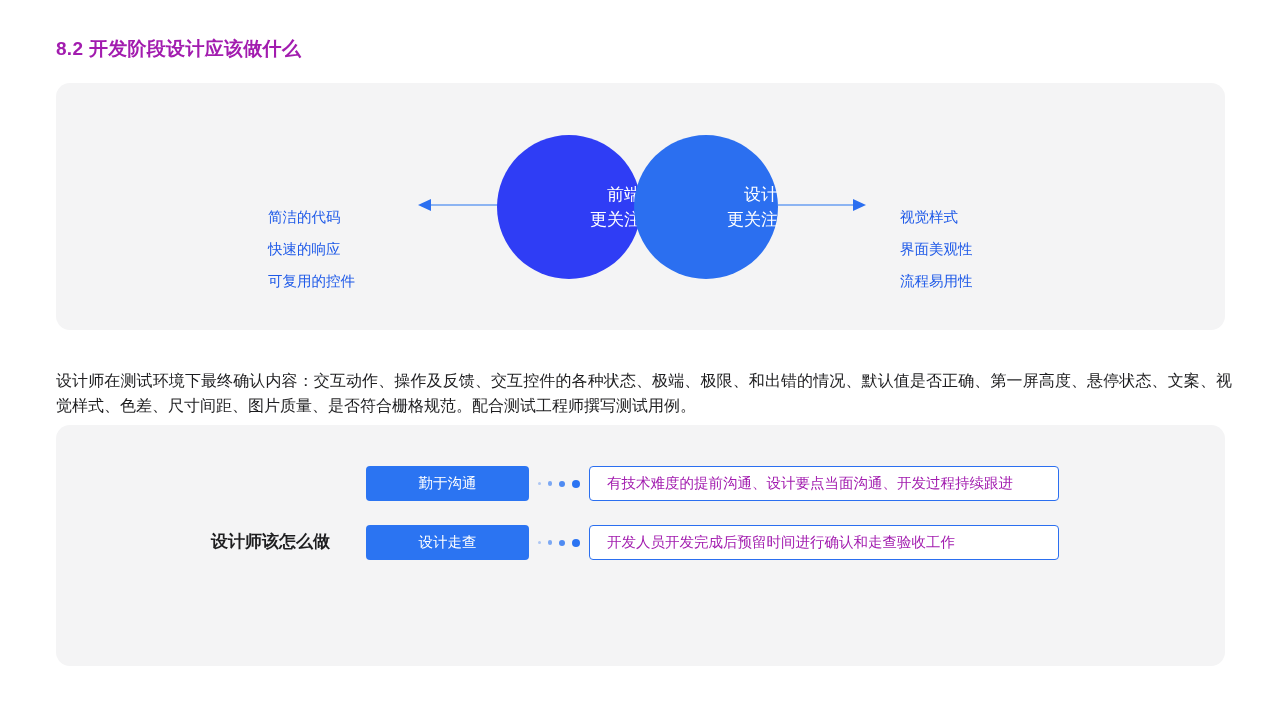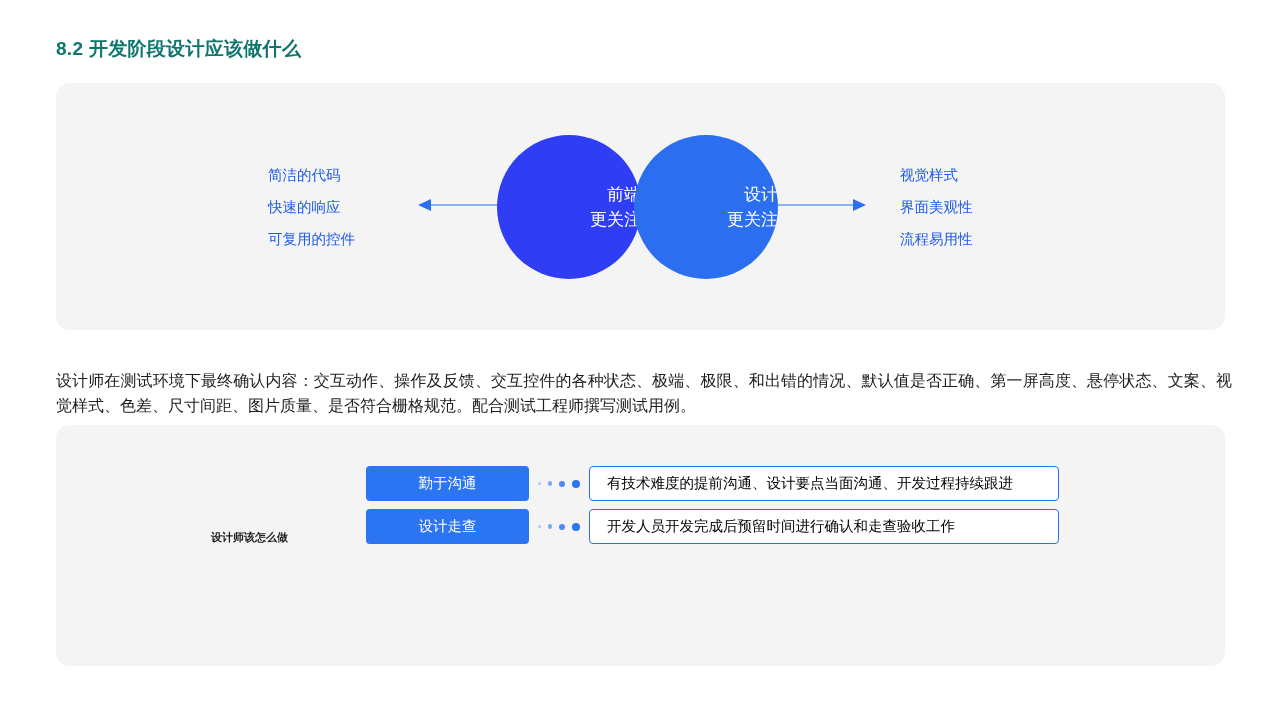--- a/index.html
+++ b/index.html
@@ -16,21 +16,21 @@
     position: relative;
   }
 
   
   .page-title {
     position: absolute;
     left: 56px;
     top: 36px;
     font-size: 19px;
     font-weight: bold;
-    color: #0f766e;
+    color: #a21caf;
     letter-spacing: 0.3px;
     white-space: nowrap;
   }
 
   
   .panel {
     position: absolute;
     background: #f4f4f5;
     border-radius: 14px;
   }
@@ -88,20 +88,21 @@
   #circle-frontend .line-1 { padding-left: 8px; }
   #circle-design .line-1 { padding-left: 6px; }
 
   
   .side-list {
     position: absolute;
     font-size: 14.5px;
     line-height: 32px;
     color: #1f5ae8;
     white-space: nowrap;
+    margin-top: 42px;
   }
   #labels-left {
     left: 212px;
     top: 76px;
     text-align: left;
   }
   #labels-right {
     left: 844px;
     top: 76px;
     text-align: left;
@@ -115,35 +116,35 @@
     height: 14px;
   }
   #arrow-left { left: 362px; width: 88px; }
   #arrow-right { left: 722px; width: 88px; }
 
   
   .howto-label {
     position: absolute;
     left: 155px;
     top: 105px;
-    font-size: 11px;
+    font-size: 17px;
     font-weight: bold;
     color: #1d1d1f;
     white-space: nowrap;
   }
   .howto-rows {
     position: absolute;
     left: 310px;
     top: 41px;
   }
   .howto-row {
     display: flex;
     align-items: center;
     height: 35px;
-    margin-bottom: 8px;
+    margin-bottom: 24px;
   }
   .howto-row:last-child { margin-bottom: 12px; }
 
   .pill {
     width: 163px;
     height: 35px;
     border-radius: 4px;
     background: #2b74f2;
     color: #ffffff;
     font-size: 14.5px;
@@ -171,21 +172,21 @@
   .dots i:nth-child(3) { width: 6px;   height: 6px;   opacity: .82; }
   .dots i:nth-child(4) { width: 8px;   height: 8px;   opacity: 1;   }
 
   .desc-box {
     width: 470px;
     height: 35px;
     box-sizing: border-box;
     border: 1px solid #2b6ff0;
     border-radius: 4px;
     background: #ffffff;
-    color: #000000;
+    color: #a21caf;
     font-size: 14.5px;
     display: flex;
     align-items: center;
     padding-left: 17px;
     white-space: nowrap;
   }
 
   
   .body-paragraph {
     position: absolute;

